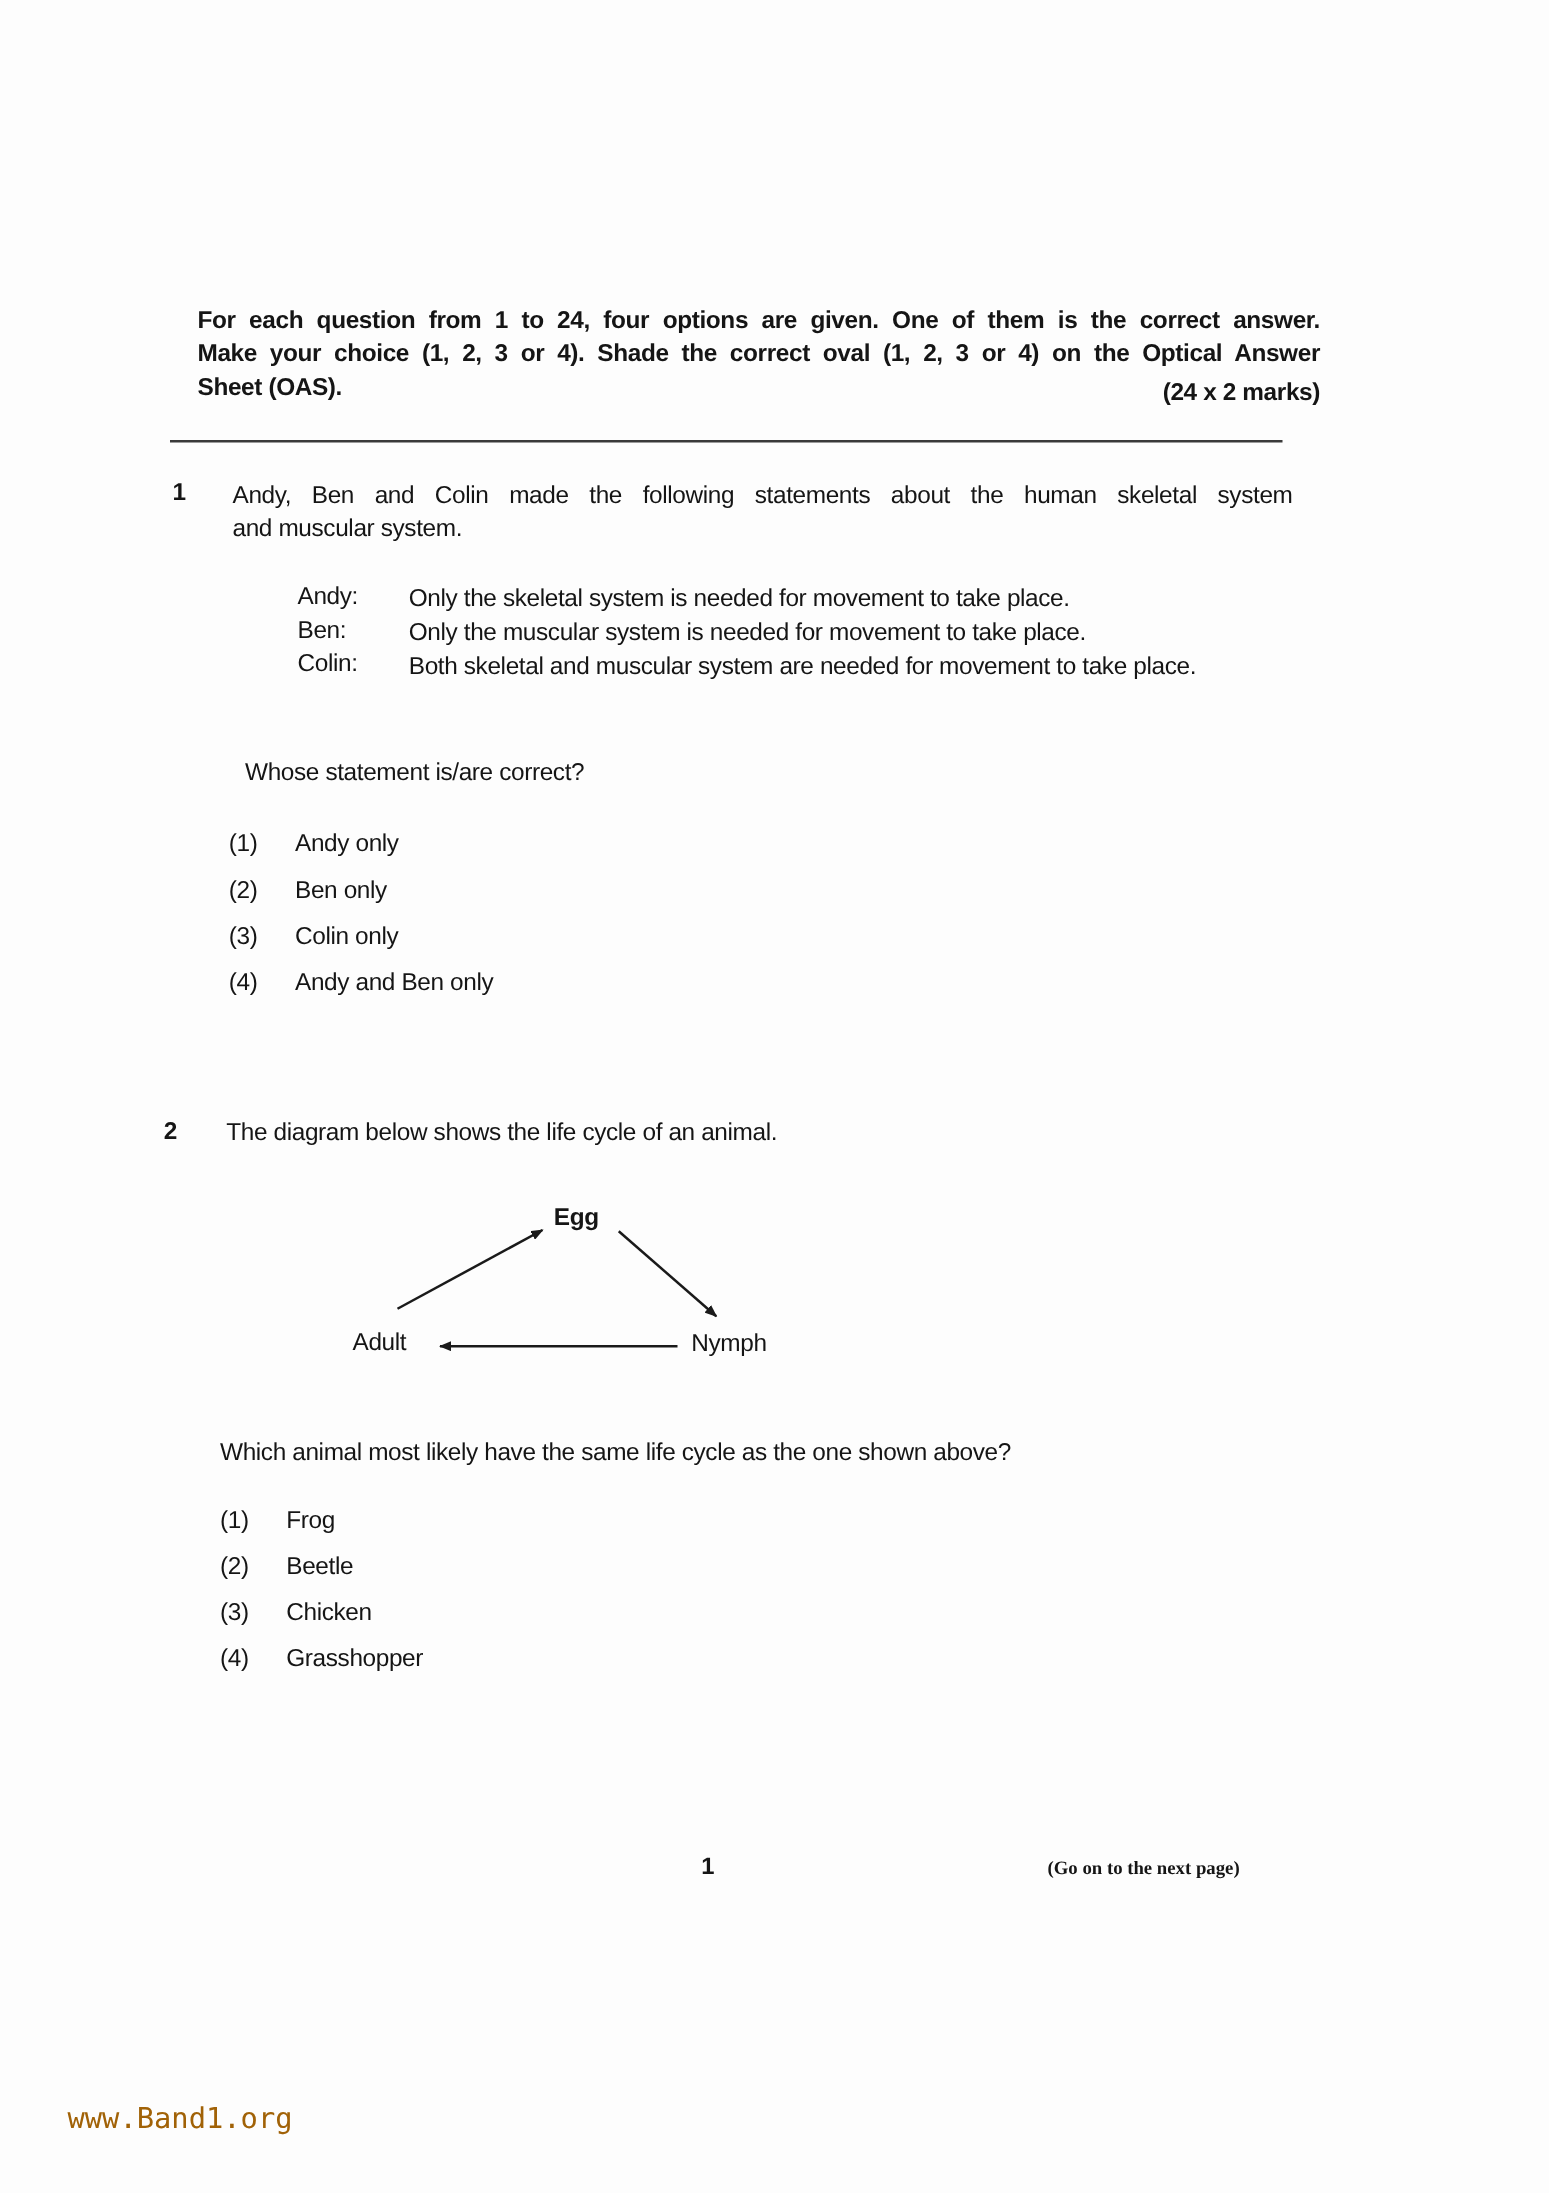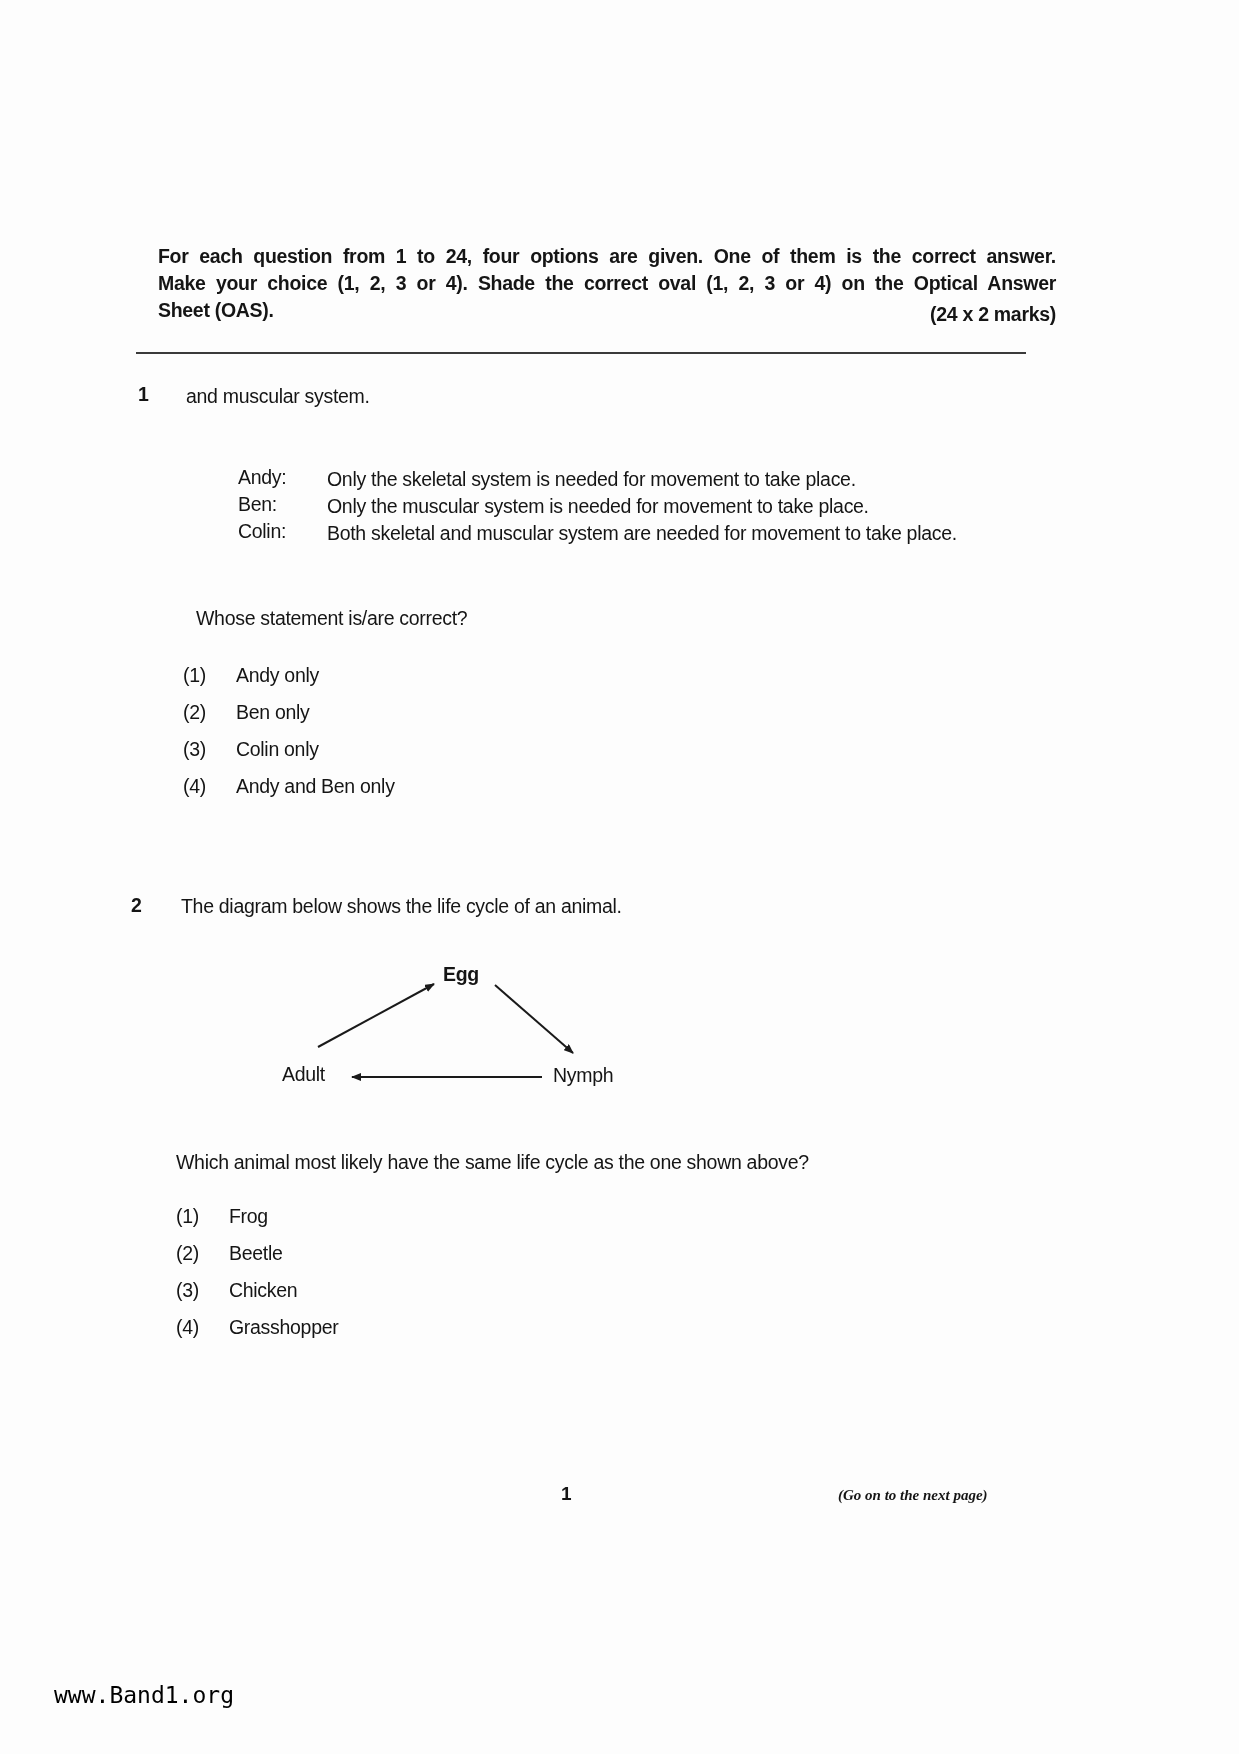--- a/index.html
+++ b/index.html
@@ -27,41 +27,42 @@
   .stmt-text { width: 710px; text-align: justify; text-align-last: left; line-height: 27px; }
 
   .opt { display: flex; align-items: baseline; }
   .opt-num { width: 53px; flex: none; }
 
   .diagram { left: 270px; top: 955px; width: 380px; height: 140px; }
   .diagram svg { position: absolute; left: 0; top: 0; }
   .node { position: absolute; font-size: 19.5px; letter-spacing: -0.3px; }
 
   .footer-page { left: 561px; top: 1483px; font-size: 19px; font-weight: bold; }
-  .footer-note { left: 838px; top: 1487px; font-family: "Liberation Serif", serif; font-style: italic; font-size: 15px; font-weight: bold; }
-  .watermark { left: 54px; top: 1682px; font-family: "DejaVu Sans Mono", monospace; font-size: 23px; color: #000000; }
+  .footer-note { left: 838px; top: 1487px; font-family: "Liberation Serif", serif; font-size: 15px; font-weight: bold; }
+  .watermark { left: 54px; top: 1682px; font-family: "DejaVu Sans Mono", monospace; font-size: 23px; color: #a16207; }
 </style>
 </head>
 <body>
 
 <div class="page">
 
   <div class="abs txt bold instructions">
     <span class="line">For each question from 1 to 24, four options are given.  One of them is the correct answer.</span>
     <span class="line">Make your choice (1, 2, 3 or 4).  Shade the correct oval (1, 2, 3 or 4) on the Optical Answer</span>
     <div class="last">
       <span>Sheet (OAS).</span>
       <span style="position:relative; top:4px;">(24 x 2 marks)</span>
     </div>
   </div>
 
   <div class="abs rule"></div>
 
   <div class="abs txt bold qnum" style="left:138px; top:383px;">1</div>
   <div class="abs txt qtext" style="left:186px; top:383px; width:848px;">
+    <div style="text-align:justify; text-align-last:justify;">Andy, Ben and Colin made the following statements about the human skeletal system</div>
     <div>and muscular system.</div>
   </div>
 
   <div class="abs txt" style="left:238px; top:466px;">
     <div class="stmt-row">
       <span class="stmt-name">Andy:</span>
       <span class="stmt-text">Only the skeletal system is needed for movement to take place.</span>
     </div>
     <div class="stmt-row">
       <span class="stmt-name">Ben:</span>

